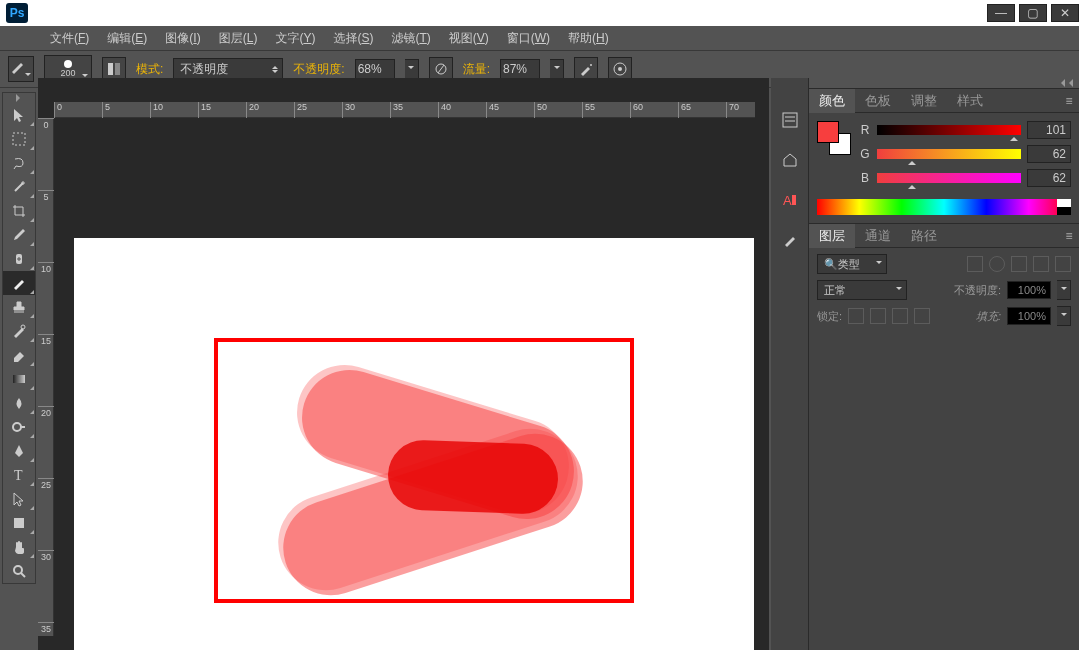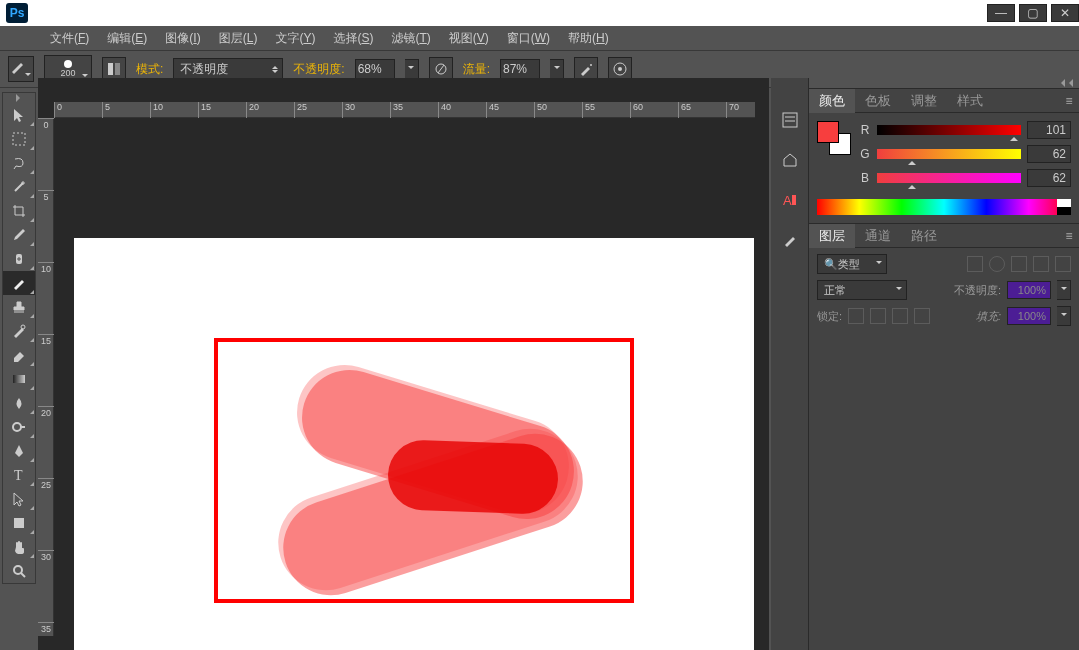--- a/index.html
+++ b/index.html
@@ -89,21 +89,21 @@
 .spectrum::after { content:''; position:absolute; right:0; bottom:0; width:14px; height:8px; background:#000; }
 
 
 .layer-opts { padding: 6px 8px; display: flex; flex-direction: column; gap: 6px; font-size: 11px; }
 .lo-row { display: flex; align-items: center; gap: 6px; }
 .lo-select { height: 20px; background: #3a3a3a; border: 1px solid #222; padding: 0 18px 0 6px; position: relative; color: #ccc; display: flex; align-items: center; }
 .lo-select .tri-down { position: absolute; right: 4px; }
 .lo-icons { display: flex; gap: 6px; margin-left: auto; }
 .lo-ico { width: 16px; height: 16px; border: 1px solid #666; opacity: 0.7; }
 .lo-label { color: #999; }
-.lo-num { width: 44px; height: 18px; background: #4c1d95; border: 1px solid #222; color: #888; text-align: right; padding: 0 4px; display: flex; align-items: center; justify-content: flex-end; }
+.lo-num { width: 44px; height: 18px; background: #000000; border: 1px solid #222; color: #888; text-align: right; padding: 0 4px; display: flex; align-items: center; justify-content: flex-end; }
 .layer-list { background: #3a3a3a; min-height: 260px; }
 .layer-row { height: 34px; background: #5a5a5a; display: flex; align-items: center; padding: 0 8px; gap: 8px; border-bottom: 1px solid #333; }
 .eye { width: 14px; height: 10px; border: 1px solid #ccc; border-radius: 50%; position: relative; }
 .eye::after { content:''; position:absolute; left:4px; top:2px; width:4px; height:4px; background:#ccc; border-radius:50%; }
 .layer-thumb { width: 38px; height: 26px; background: #fff; border: 1px solid #222; position: relative; }
 .layer-thumb .mini { position:absolute; left:8px; top:9px; width:22px; height:8px; background:#f06; border-radius:4px; transform: rotate(8deg); opacity:0.7; }
 .layer-name { font-style: italic; }
 .lock { margin-left: auto; color: #aaa; }
 
 svg { display: block; }

